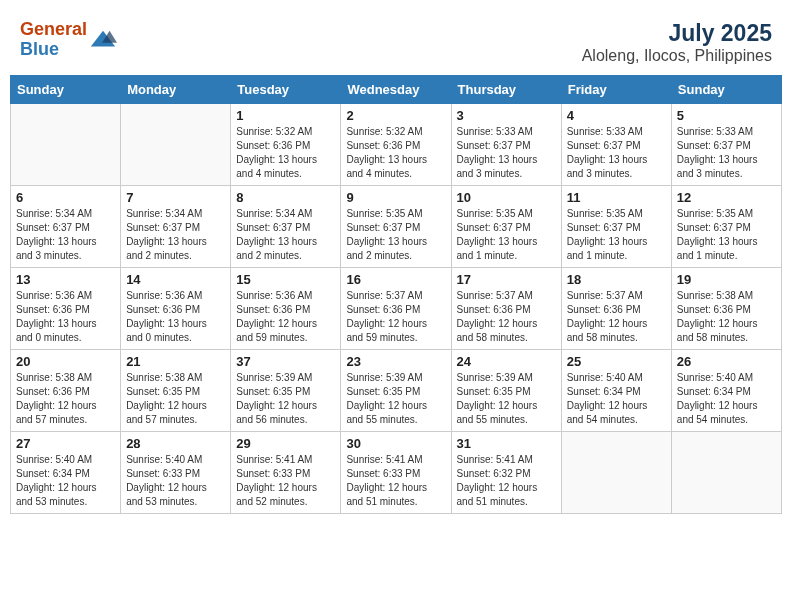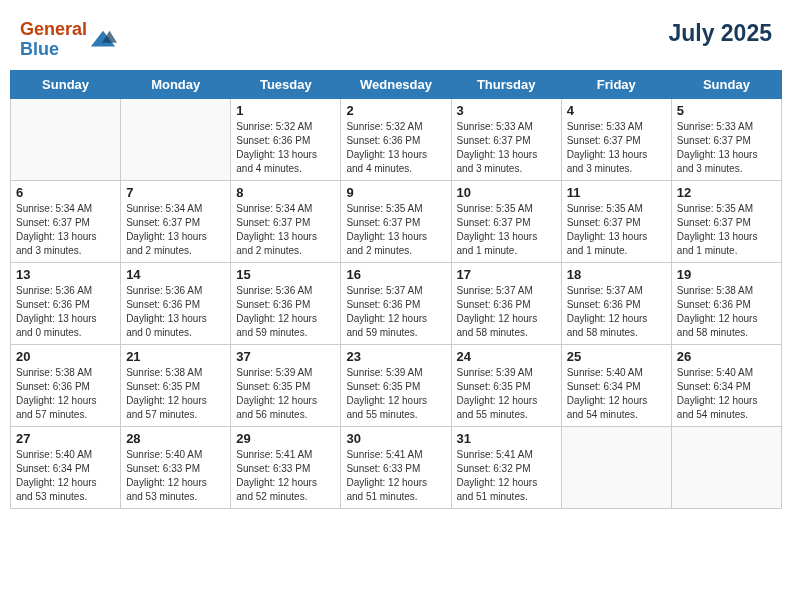--- a/index.html
+++ b/index.html
@@ -47,21 +47,21 @@
       color: #444;
     }
     .calendar {
       width: 100%;
       border-collapse: collapse;
       margin-top: 5px;
     }
     .calendar th {
       background-color: #2e7ab6;
       color: #fff;
-      text-align: center;
+      text-align: left;
       padding: 6px 6px;
       font-size: 13px;
       font-weight: bold;
       border: 1px solid #2e7ab6;
     }
     .calendar td {
       border: 1px solid #ccc;
       vertical-align: top;
       padding: 4px 5px;
       width: 110px;
@@ -98,20 +98,21 @@
         </div>
         <svg class="logo-icon" viewBox="0 0 30 30">
           <polygon points="15,5 28,22 2,22" fill="#2e7ab6"></polygon>
           <polygon points="22,5 30,18 14,18" fill="#1a3a5c" opacity="0.7"></polygon>
         </svg>
       </div>
     </div>
   </div>
   <div class="title-block">
     <div class="month-year">July 2025</div>
+    <div class="location">Aloleng, Ilocos, Philippines</div>
   </div>
 </div>
 
 <table class="calendar">
   <thead>
     <tr>
     <th>Sunday</th>
         <th>Monday</th>
         <th>Tuesday</th>
         <th>Wednesday</th>

